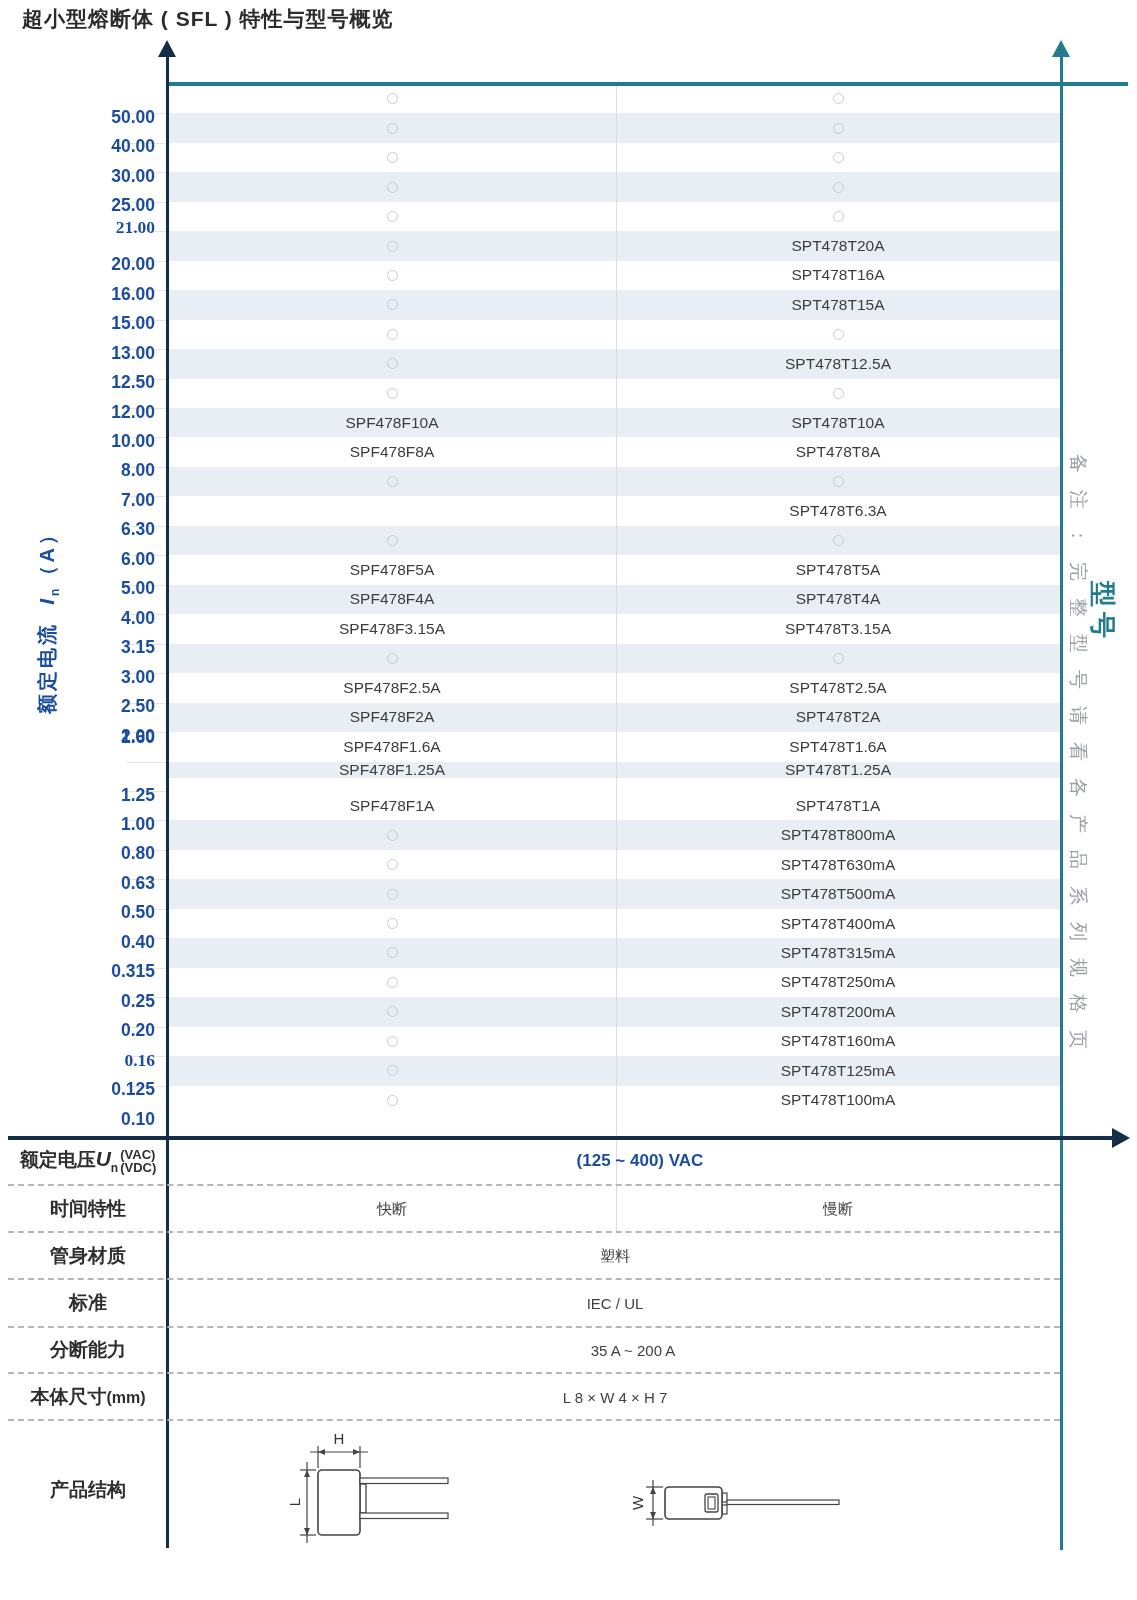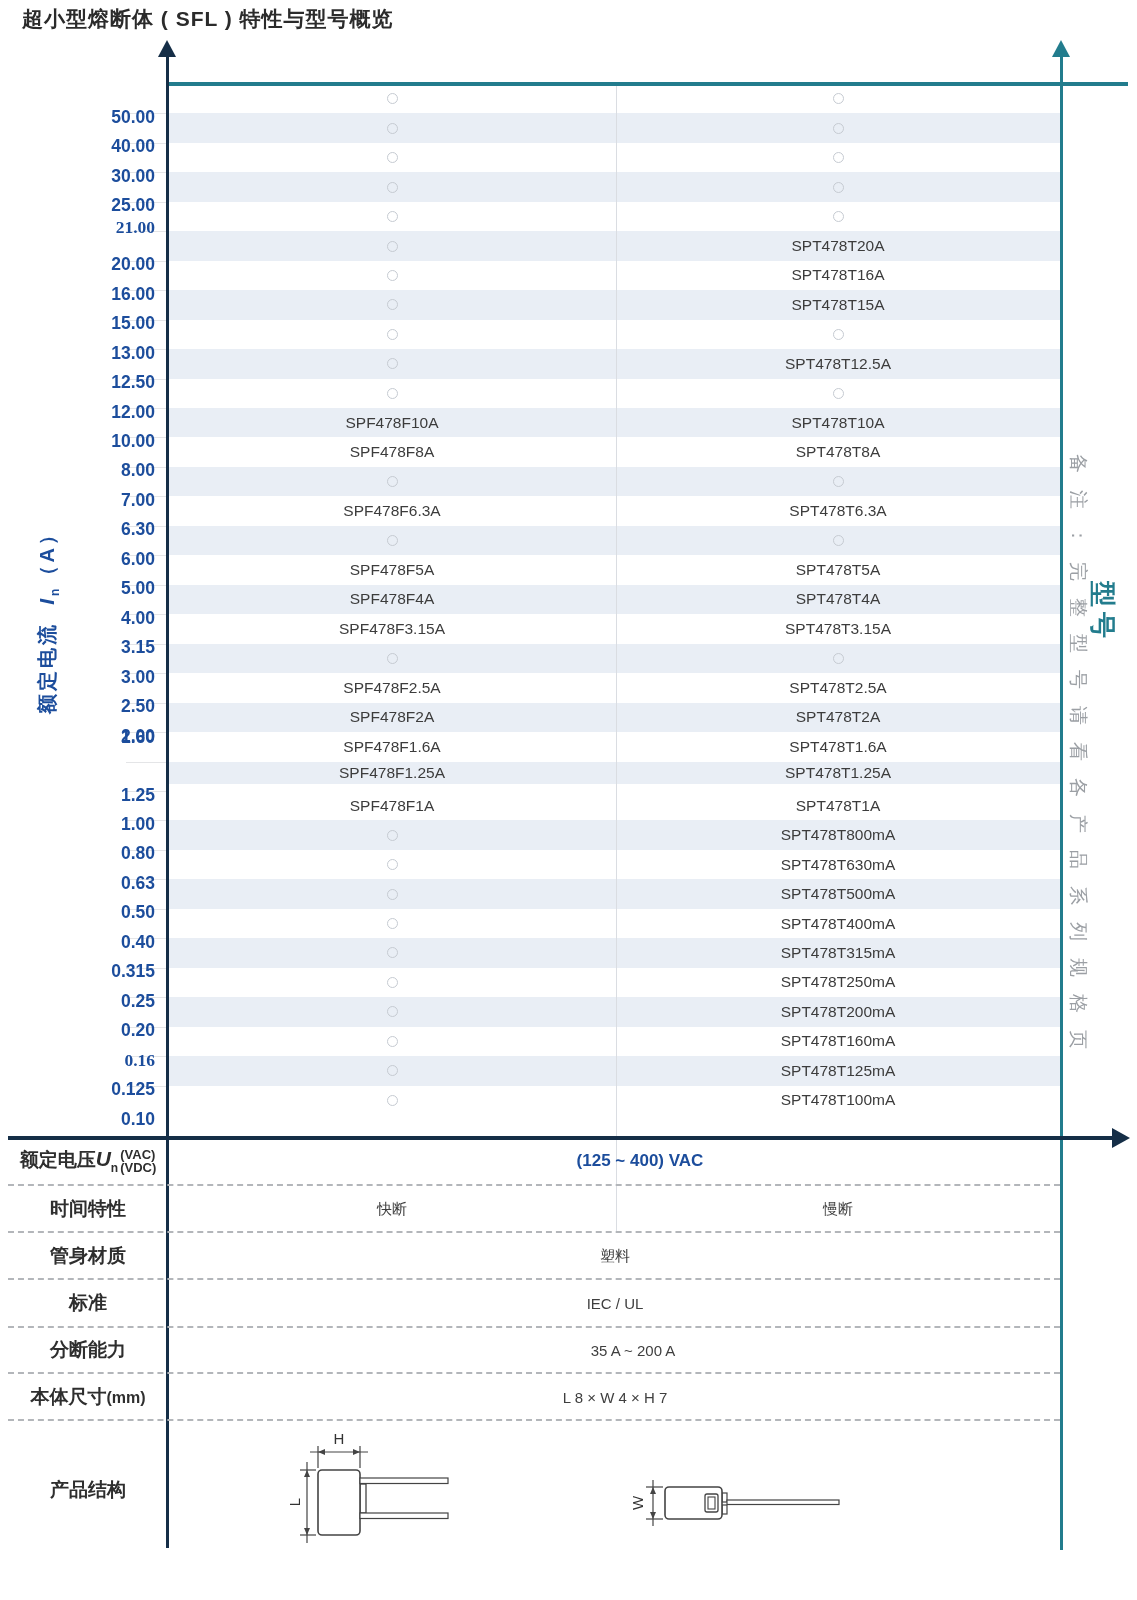--- a/index.html
+++ b/index.html
@@ -160,21 +160,20 @@
       </div>
       <div class="crow shaded" style="top: 382.943px; height: 29.4571px;">
         <div class="cell left">
           <span class="circle"></span>
         </div>
         <div class="cell right">
           <span class="circle"></span>
         </div>
       </div>
       <div class="crow" style="top: 412.4px; height: 29.4571px;">
-        <div class="cell left">SPF478F6.3A</div>
         <div class="cell right">SPT478T6.3A</div>
       </div>
       <div class="crow shaded" style="top: 441.857px; height: 29.4571px;">
         <div class="cell left">
           <span class="circle"></span>
         </div>
         <div class="cell right">
           <span class="circle"></span>
         </div>
       </div>
@@ -203,21 +202,21 @@
         <div class="cell right">SPT478T2.5A</div>
       </div>
       <div class="crow shaded" style="top: 618.6px; height: 29.4571px;">
         <div class="cell left">SPF478F2A</div>
         <div class="cell right">SPT478T2A</div>
       </div>
       <div class="crow" style="top: 648.057px; height: 29.4571px;">
         <div class="cell left">SPF478F1.6A</div>
         <div class="cell right">SPT478T1.6A</div>
       </div>
-      <div class="crow shaded" style="top: 677.514px; height: 22px;">
+      <div class="crow shaded" style="top: 677.514px; height: 16px;">
         <div class="cell left">SPF478F1.25A</div>
         <div class="cell right">SPT478T1.25A</div>
       </div>
       <div class="crow" style="top: 706.971px; height: 29.4571px;">
         <div class="cell left">SPF478F1A</div>
         <div class="cell right">SPT478T1A</div>
       </div>
       <div class="crow shaded" style="top: 736.429px; height: 29.4571px;">
         <div class="cell left">
           <span class="circle"></span>

